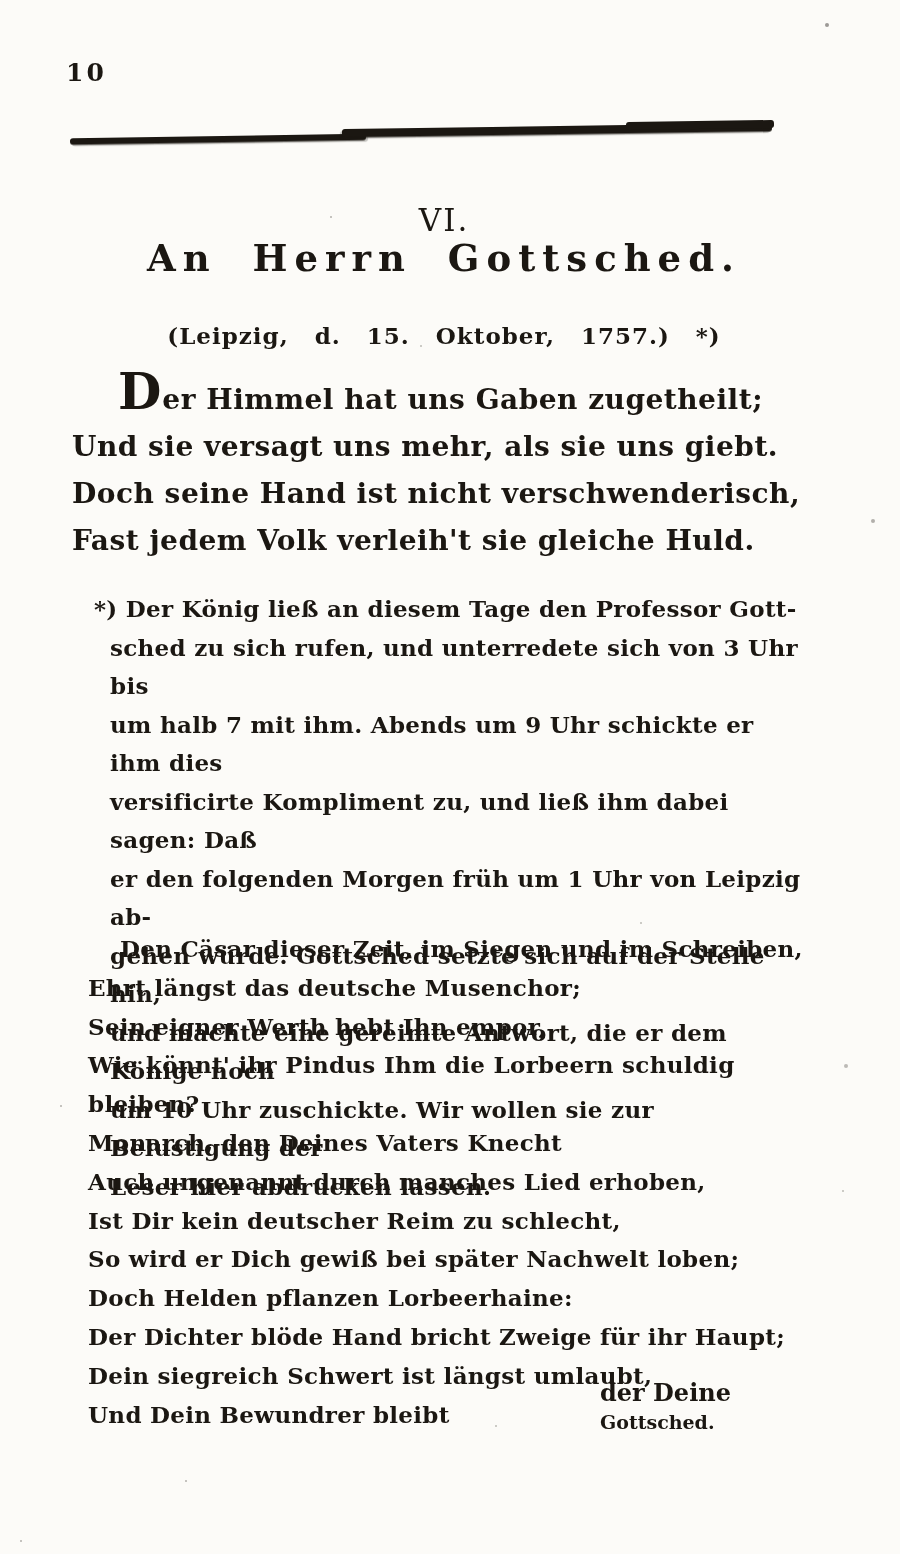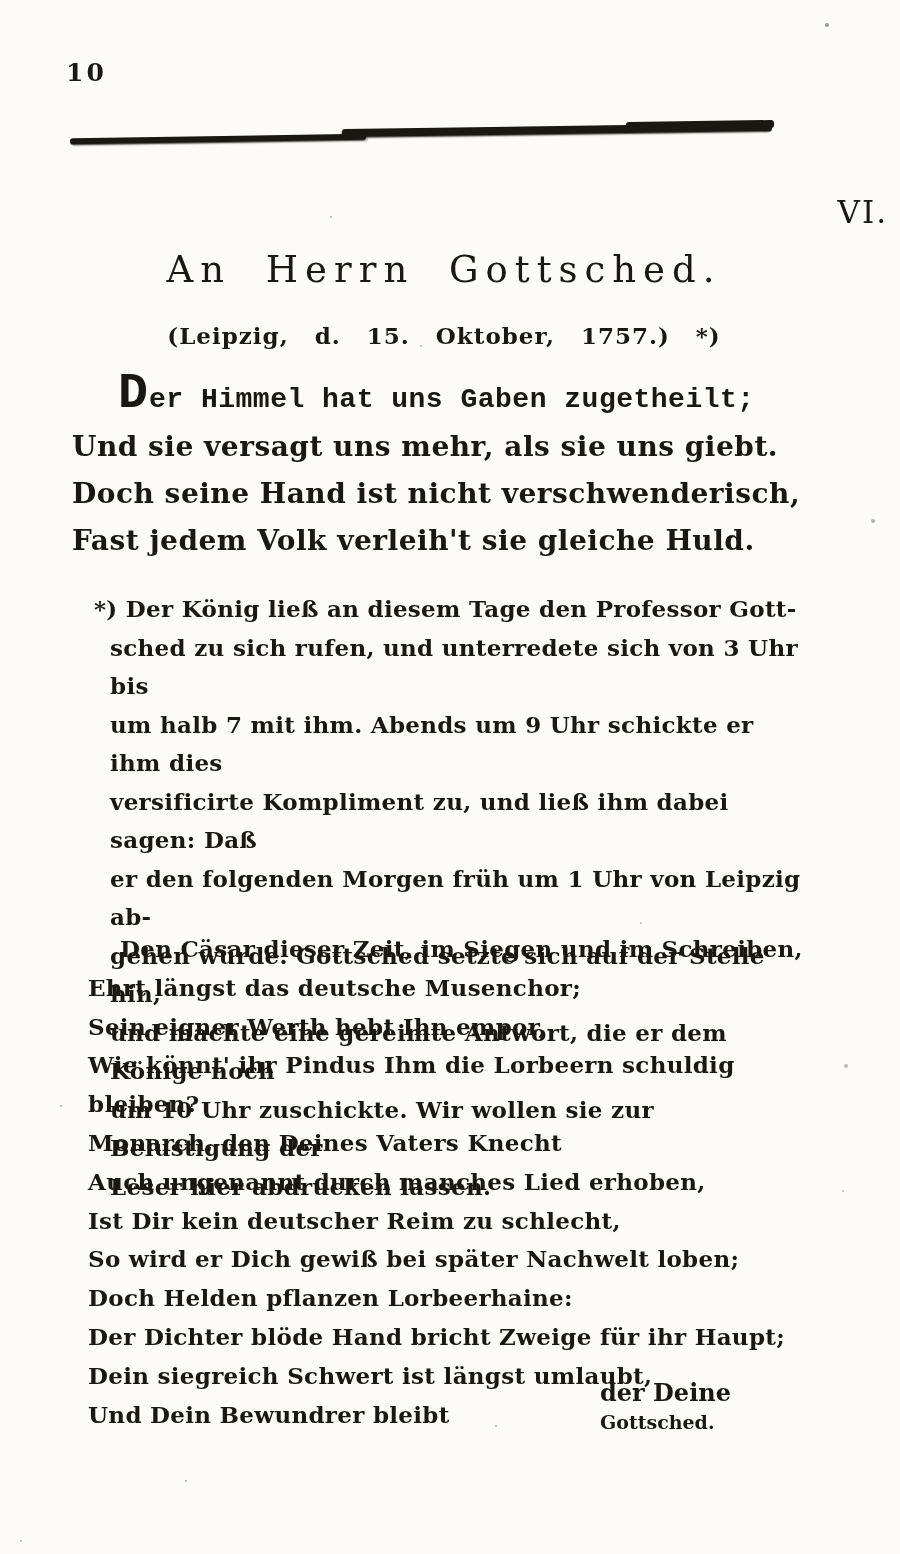--- a/index.html
+++ b/index.html
@@ -51,36 +51,36 @@
     transform: rotate(-0.8deg);
     box-shadow: 0 1px 0 rgba(27,23,18,.55), -2px 2px 1px rgba(27,23,18,.25);
   }
   .seg3 {
     position: absolute; left: 560px; top: 1px; width: 148px; height: 8px;
     background: #1b1712; border-radius: 3px;
     transform: rotate(-0.8deg);
   }
   .centered { position: absolute; left: 0; width: 888px; text-align: center; }
   .section-number {
-    top: 194px; font-size: 31px; font-weight: normal; letter-spacing: 2px; text-align: right;
+    top: 202px; font-size: 31px; font-weight: normal; letter-spacing: 2px;
   }
   .title {
-    top: 248px; font-size: 37px; font-weight: normal;
+    top: 236px; font-size: 37px; font-weight: bold;
     letter-spacing: 7px; word-spacing: 16px;
   }
   .dateline {
     top: 322px; font-size: 23px; font-weight: bold;
     letter-spacing: 1px; word-spacing: 17px;
   }
   .main-poem {
     position: absolute; left: 72px; top: 376px; width: 780px;
     font-size: 28px; font-weight: bold; line-height: 47px;
     letter-spacing: .5px;
   }
-  .main-poem .line.first { text-indent: 46px; font-family: Liberation Mono, monospace; }
+  .main-poem .line.first { text-indent: 46px; }
   .main-poem .line.first::first-letter {
     font-size: 50px; line-height: 20px; letter-spacing: 1px;
   }
   .footnote {
     position: absolute; left: 94px; top: 590px; width: 716px;
     font-size: 23px; font-weight: bold; line-height: 38.5px;
     letter-spacing: .3px;
   }
   .footnote .fn-line { margin-left: 16px; }
   .footnote .fn-line.first { margin-left: 0; }

